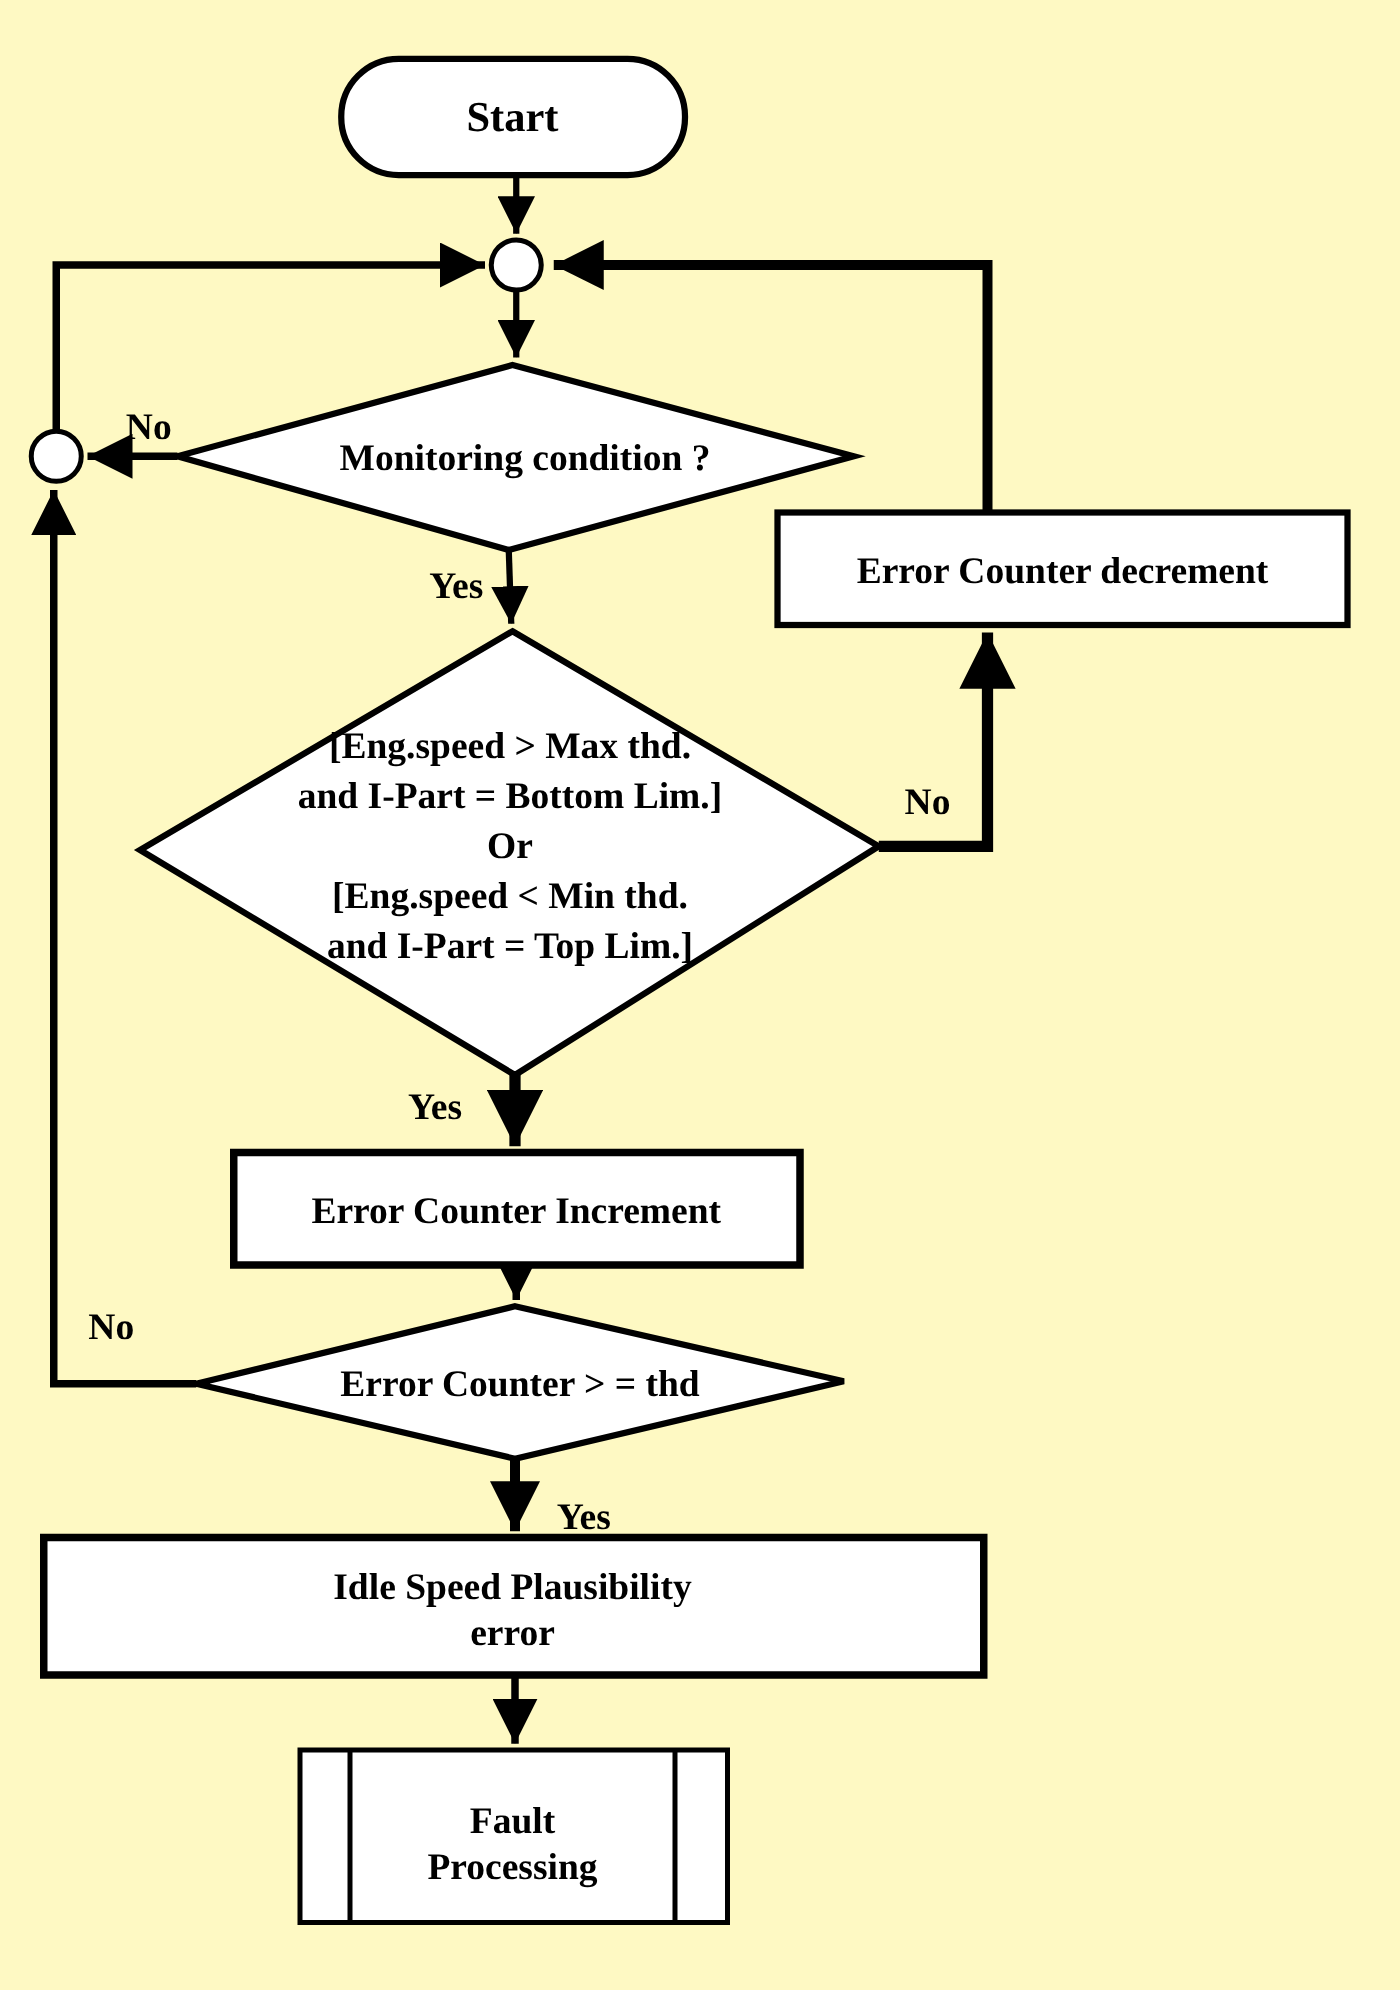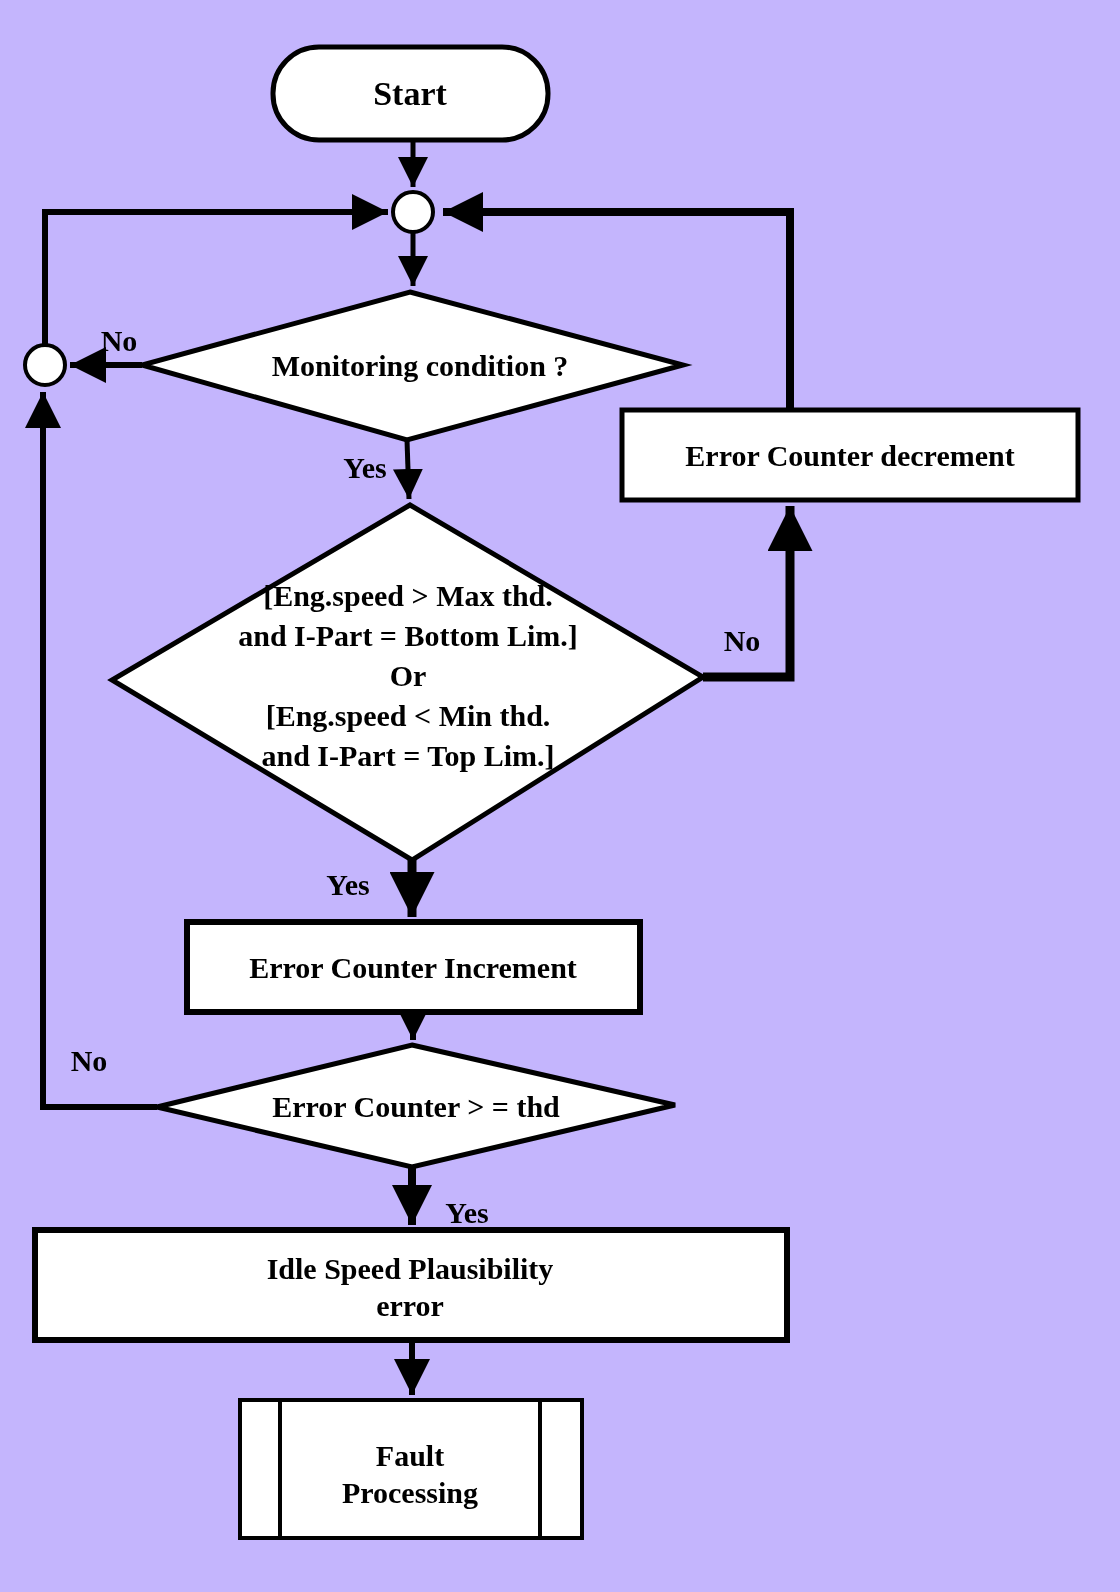--- a/index.html
+++ b/index.html
@@ -4,21 +4,21 @@
 <style>
   html, body {
     margin: 0;
     padding: 0;
     background: #ffffff;
   }
   .canvas-wrap {
     position: relative;
     width: 1120px;
     height: 1592px;
-    background: #c4b5fd;
+    background: #fef9c3;
     font-family: "Liberation Serif", "DejaVu Serif", serif;
   }
   svg text {
     font-family: "Liberation Serif", "DejaVu Serif", serif;
     font-weight: bold;
     fill: #000000;
   }
   .t30 { font-size: 30px; }
   .t34 { font-size: 34px; }
 </style>

